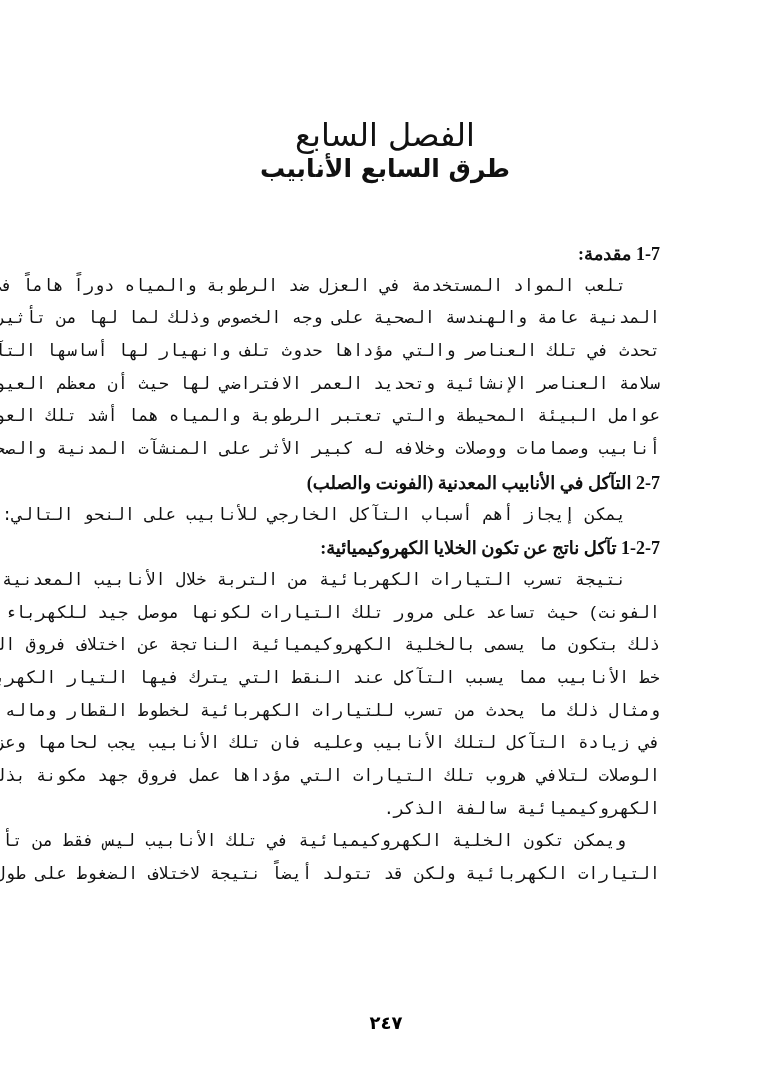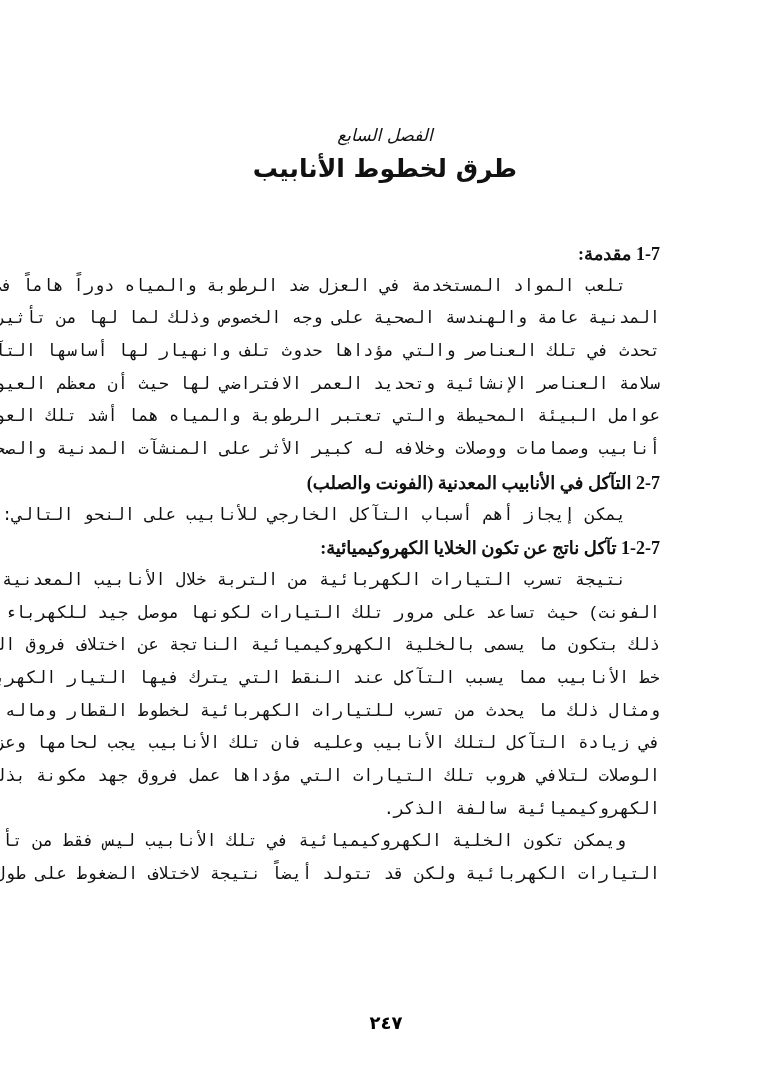--- a/index.html
+++ b/index.html
@@ -3,36 +3,36 @@
   <meta charset="utf-8">
   <style>
     html, body { margin: 0; padding: 0; background: #ffffff; }
     body { width: 768px; height: 1091px; position: relative; overflow: hidden; }
     .page {
       position: absolute; left: 110px; top: 0; width: 550px; height: 1091px;
       direction: rtl; color: #111111;
       font-family: "DejaVu Sans", "Liberation Sans", sans-serif;
     }
     .title-block { position: absolute; top: 118px; left: -20px; right: -20px; text-align: center; }
-    .t1 { font-size: 17px; font-weight: normal; line-height: 34px; height: 34px; font-style: italic; }
+    .t1 { font-size: 32px; font-weight: normal; line-height: 34px; height: 34px; }
     .t2, .t3 { font-size: 25px; font-weight: bold; line-height: 34px; height: 34px; }
     .body-text { position: absolute; top: 238px; left: 14px; right: 0; }
     .line { font-family: Liberation Mono, monospace; font-size: 17px; line-height: 32.7px; height: 32.7px; white-space: nowrap; text-align: justify; text-align-last: justify; }
     .line.last { text-align-last: right; }
     .line.indent { padding-right: 34px; }
     .heading { font-family: "Liberation Serif", "DejaVu Serif", serif; font-size: 18px; font-weight: bold; line-height: 32.7px; height: 32.7px; white-space: nowrap; }
     .page-number { position: absolute; top: 1012px; left: 4px; right: 0; text-align: center; font-family: "DejaVu Sans", sans-serif; font-weight: bold; font-size: 18px; direction: rtl; }
   </style>
 </head>
 <body>
 
 <div class="page">
   <div class="title-block">
     <div class="t1">الفصل السابع</div>
-    <div class="t2">طرق لخطوط الأنابيب</div>
+    <div class="t2">طرق السابع الأنابيب</div>
   </div>
 
   <div class="body-text">
     <div class="heading">1-7 مقدمة:</div>
     <div class="line indent">تلعب المواد المستخدمة في العزل ضد الرطوبة والمياه دوراً هاماً في الهندسة</div>
     <div class="line">المدنية عامة والهندسة الصحية على وجه الخصوص وذلك لما لها من تأثير مباشر على</div>
     <div class="line">تحدث في تلك العناصر والتي مؤداها حدوث تلف وانهيار لها أساسها التآكل الناتج عن</div>
     <div class="line">سلامة العناصر الإنشائية وتحديد العمر الافتراضي لها حيث أن معظم العيوب التي</div>
     <div class="line">عوامل البيئة المحيطة والتي تعتبر الرطوبة والمياه هما أشد تلك العوامل فتكاً بتلك</div>
     <div class="line">أنابيب وصمامات ووصلات وخلافه له كبير الأثر على المنشآت المدنية والصحية وإطالة</div>

